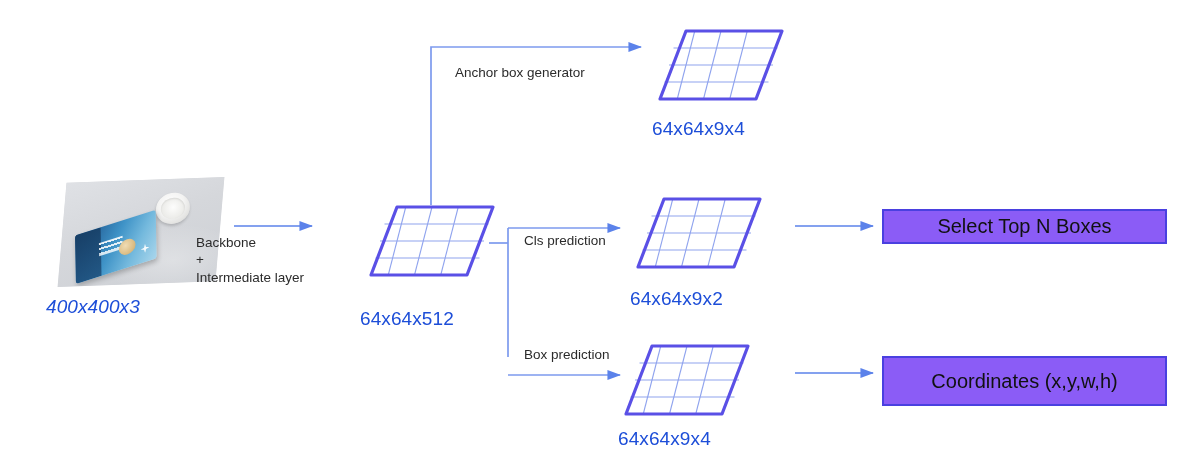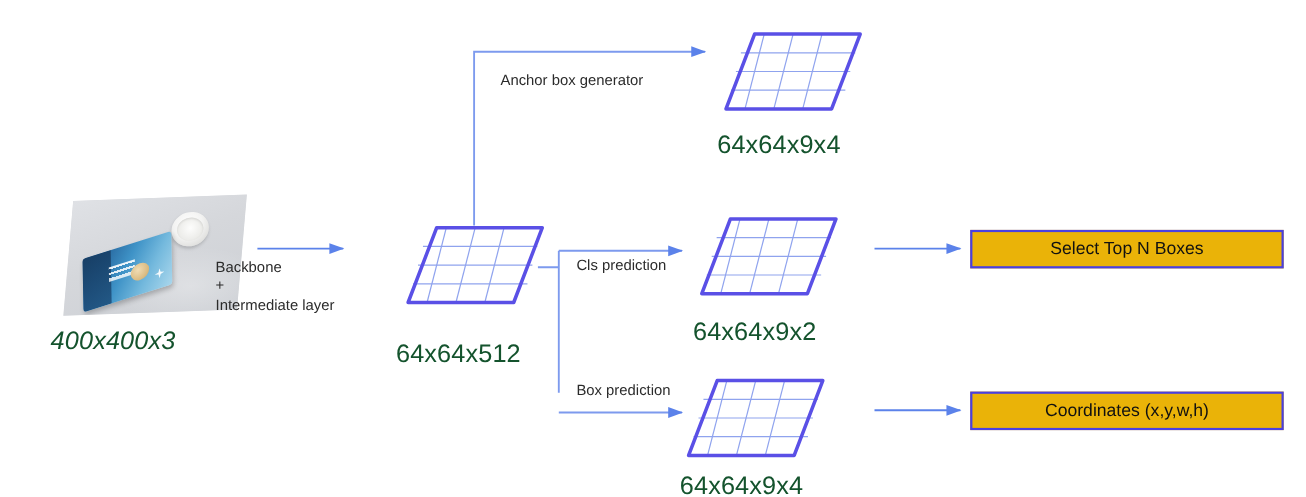--- a/index.html
+++ b/index.html
@@ -16,22 +16,22 @@
     color: #2b2b2b;
   }
   .stage {
     position: absolute;
     inset: 0;
   }
   .abs { position: absolute; }
 
   
   .caption {
-    font-size: 23px;
-    color: #14532d;
+    font-size: 19px;
+    color: #1d4ed8;
     white-space: nowrap;
     letter-spacing: .1px;
   }
   .edge-label {
     font-size: 13.5px;
     color: #2b2b2b;
     white-space: nowrap;
   }
   .stack-label {
     font-size: 13.5px;
@@ -121,25 +121,25 @@
   }
 
   
   .fmap { position: absolute; }
   .fmap svg { display: block; overflow: visible; }
 
   
   .outbox {
     box-sizing: border-box;
     border: 2px solid #4a40e0;
-    background: #eab308;
+    background: #8b5cf6;
     display: flex;
     align-items: center;
     justify-content: center;
-    font-size: 16px;
+    font-size: 20px;
     color: #111111;
     white-space: nowrap;
   }
 
   
   .wires {
     position: absolute;
     left: 0; top: 0;
     width: 1187px; height: 452px;
     pointer-events: none;
@@ -252,15 +252,15 @@
         <line x1="18" y1="45" x2="122" y2="45"></line>
         <line x1="22.5" y1="28" x2="126.5" y2="28"></line>
       </g>
       <polygon points="9,79 35,11 131,11 105,79" fill="none" stroke="#5a50e6" stroke-width="3.2" stroke-linejoin="round"></polygon>
     </svg>
   </div>
   <div class="abs caption" style="left:618px; top:428px;">64x64x9x4</div>
 
   <div class="abs outbox" style="left:882px; top:209px; width:285px; height:35px;">Select Top N Boxes</div>
 
-  <div class="abs outbox" style="left:882px; top:356px; width:285px; height:35px;">Coordinates (x,y,w,h)</div>
+  <div class="abs outbox" style="left:882px; top:356px; width:285px; height:50px;">Coordinates (x,y,w,h)</div>
 
 </div>
 
 </body></html>

